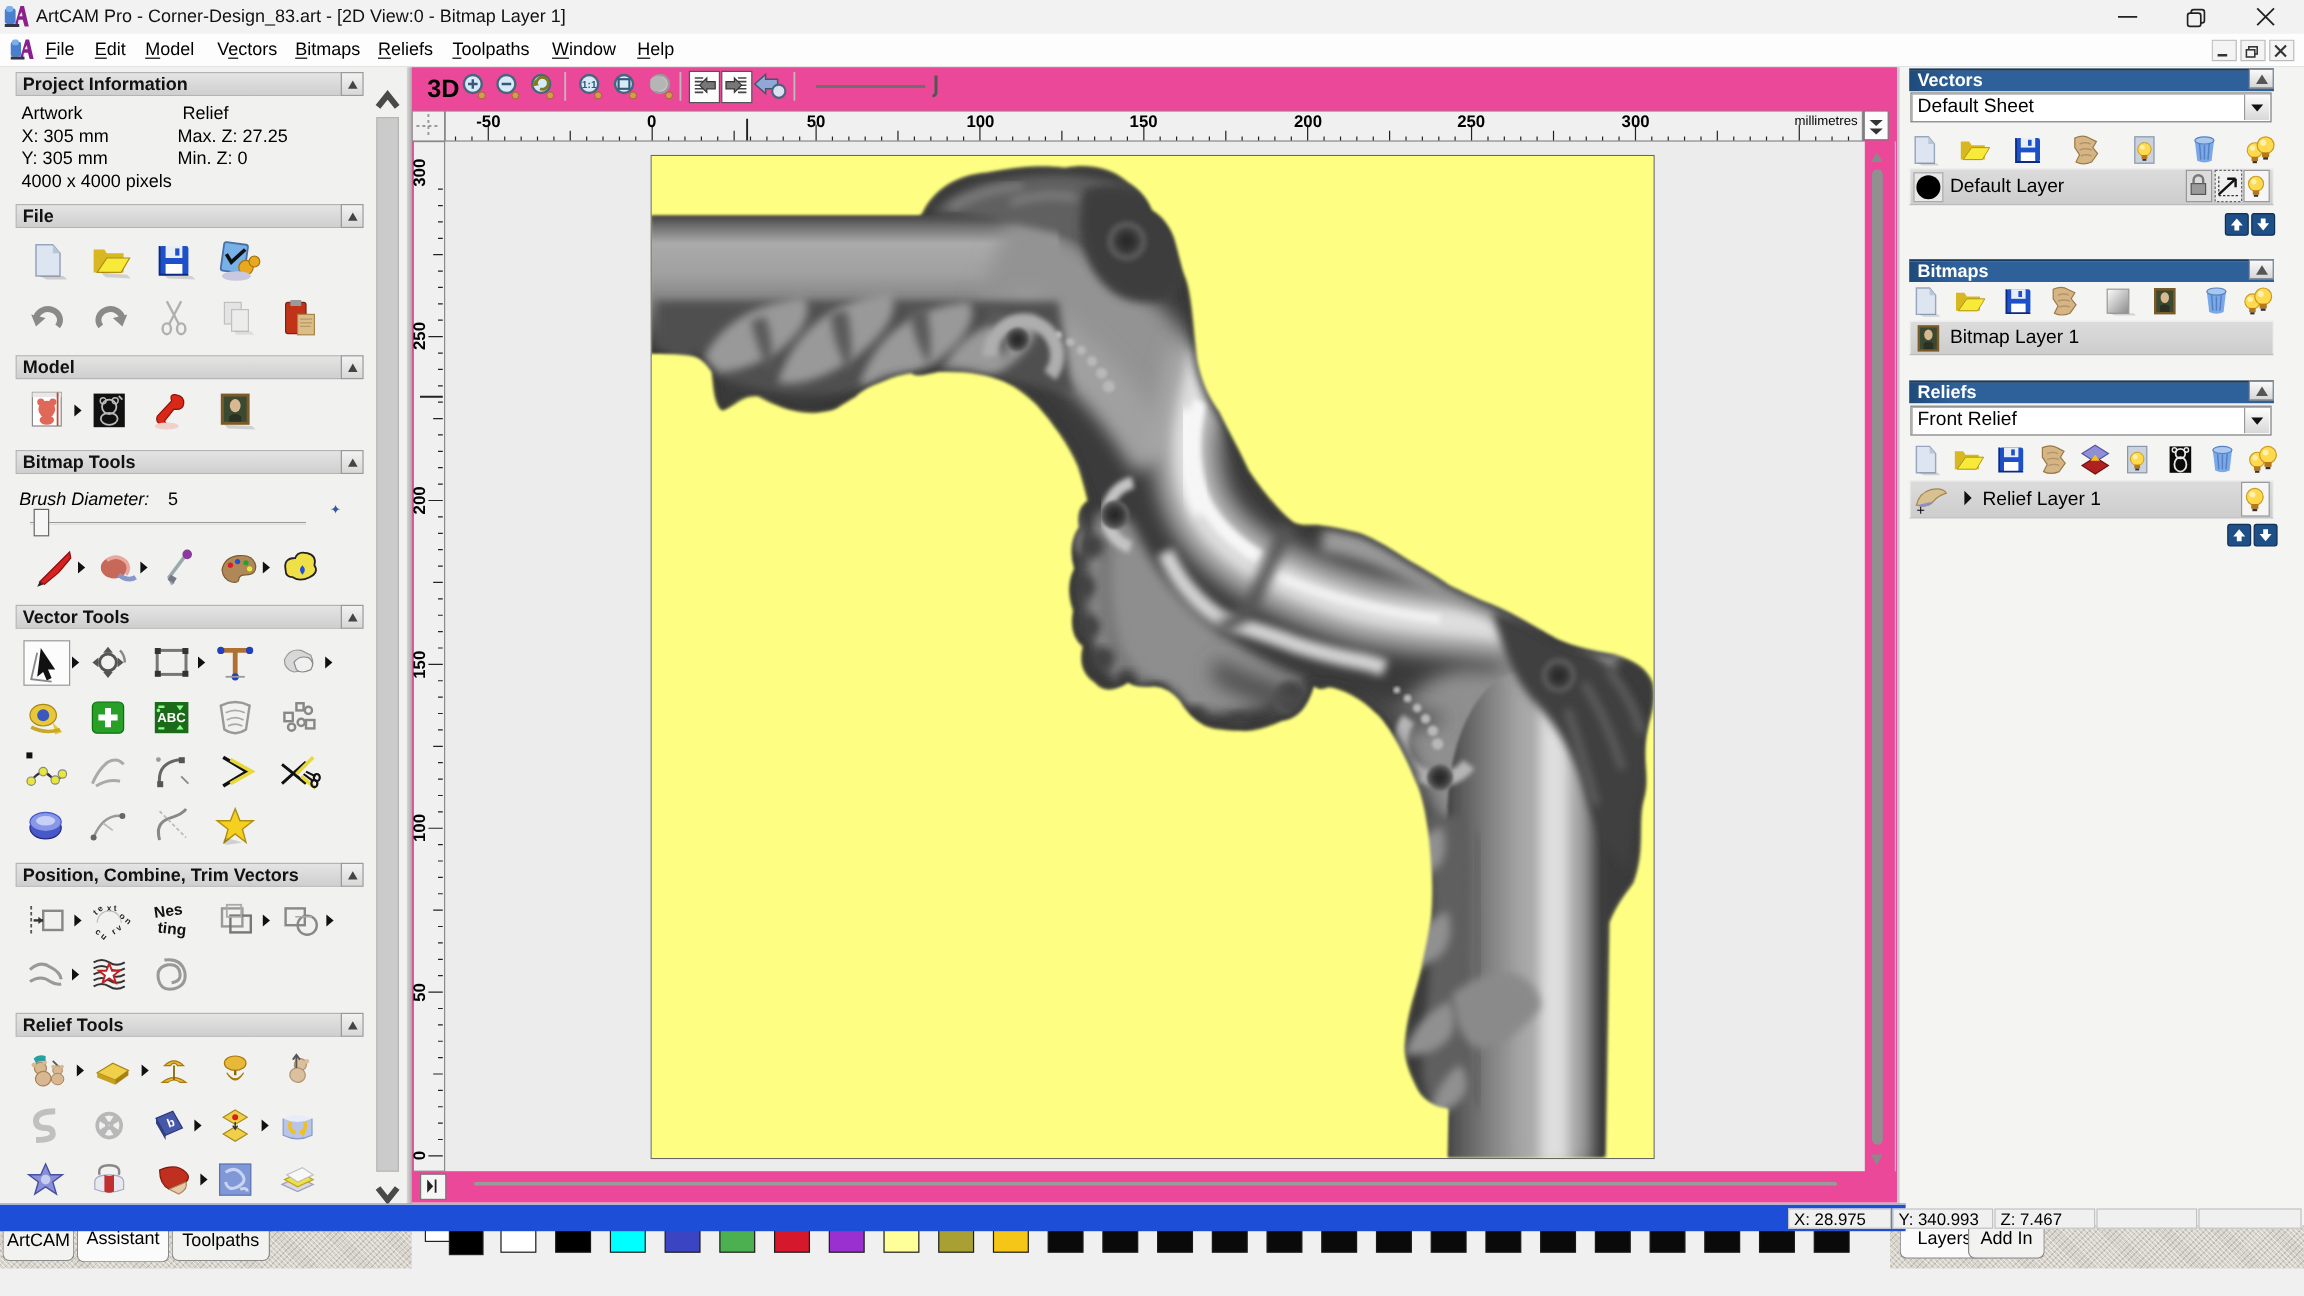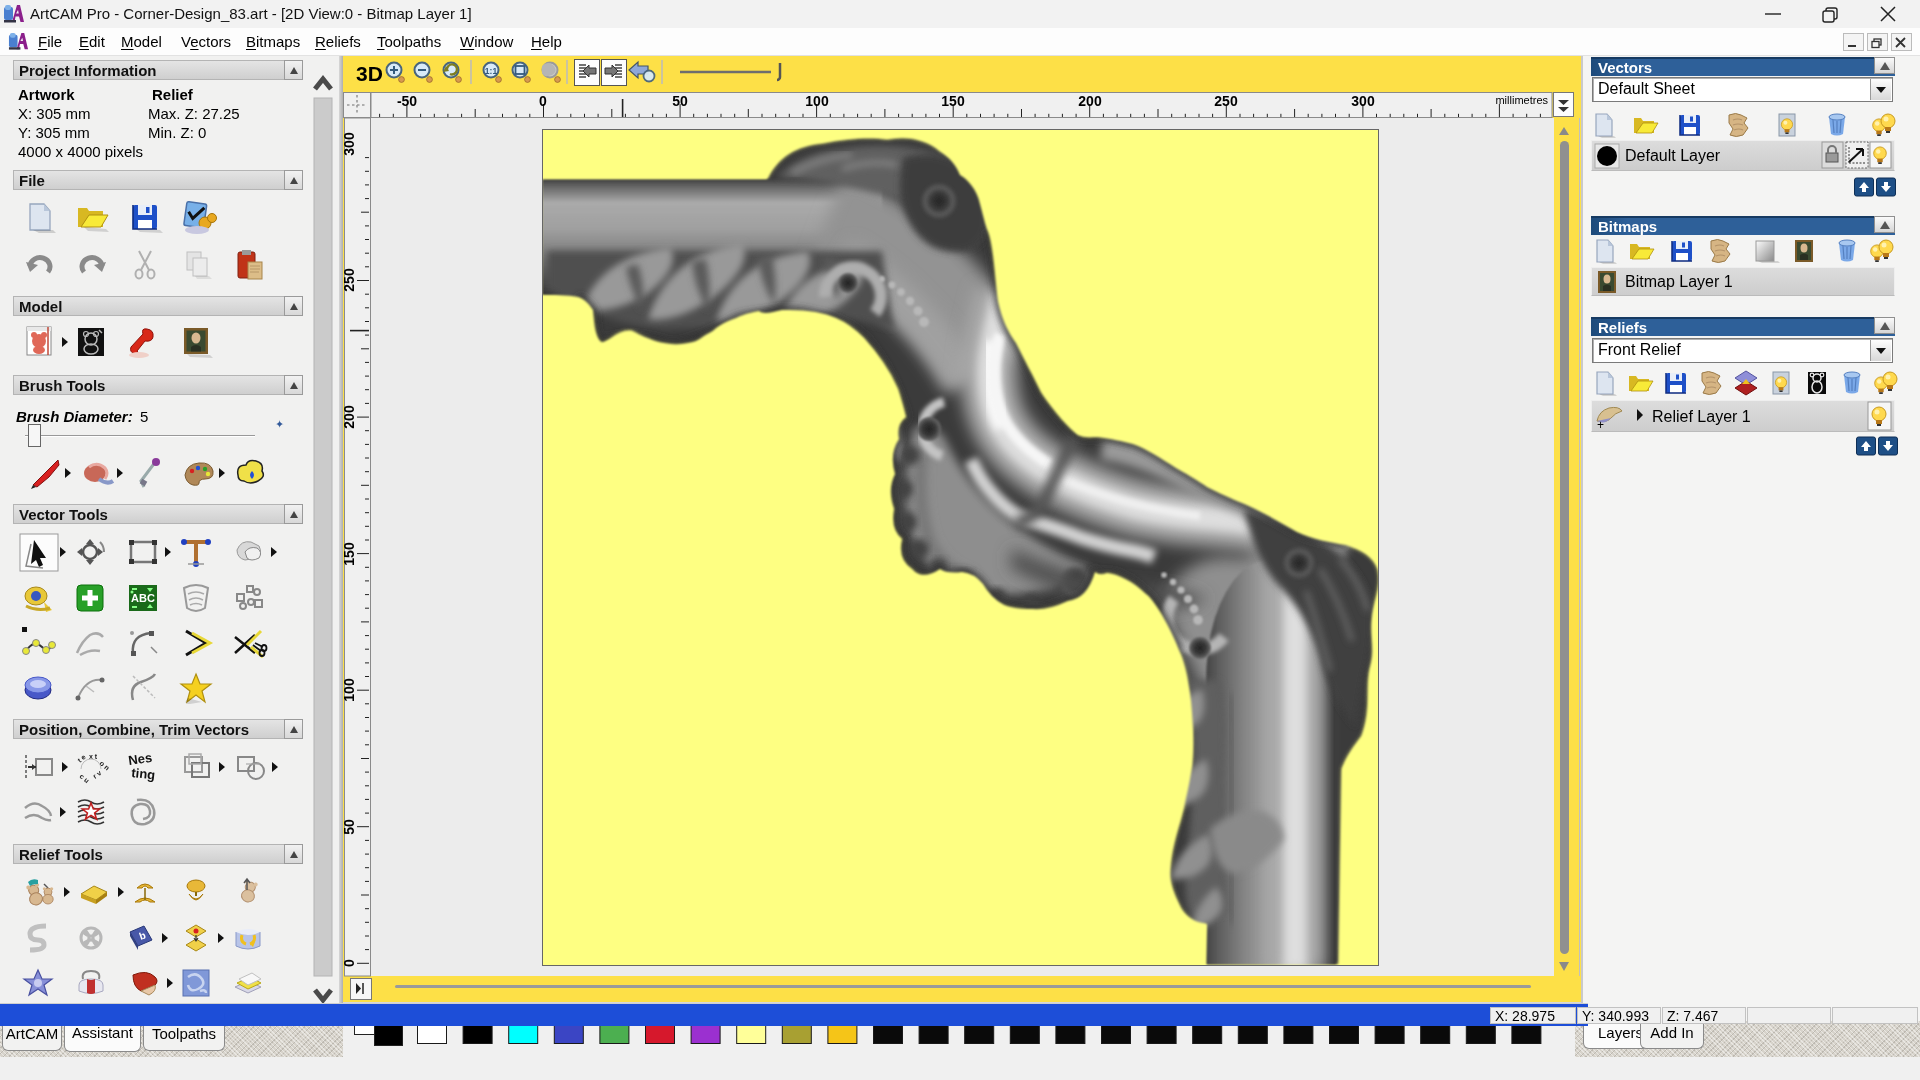--- a/index.html
+++ b/index.html
@@ -6,23 +6,23 @@
 .abs{position:absolute}
 #titlebar{left:0;top:0;width:1920px;height:28px;background:#f2f2f2;color:#111;font-size:15px}
 #menubar{left:0;top:28px;width:1920px;height:28px;background:#fdfdfd;border-bottom:1px solid #e2e2e2;font-size:15px}
 .menuitem{position:absolute;top:5px;color:#000}
 .mn{text-decoration:underline;text-underline-offset:2px}
 #leftpanel{left:0;top:56px;width:343px;height:965px;background:#f1f1f0}
 .hdr{position:absolute;left:13px;width:272px;height:20px;background:linear-gradient(#e4e4e4,#cfcfcf);border:1px solid #b4b4b4;font-weight:bold;font-size:15px;color:#111;padding-left:5px;line-height:19px}
 .hbtn{position:absolute;left:284px;width:19px;height:20px;background:linear-gradient(#f2f2f2,#d8d8d8);border:1px solid #9a9a9a;text-align:center}
 .hbtn:after{content:"";position:absolute;left:4.5px;top:6px;border-left:4px solid transparent;border-right:4px solid transparent;border-bottom:7px solid #444}
 .ptxt{position:absolute;font-size:15px;color:#000}
-.b{font-weight:bold}
+.b{font-weight:normal}
 #vdiv{left:339px;top:56px;width:4px;height:966px;background:linear-gradient(90deg,#d8d8d8,#aeaeae)}
-#viewarea{left:343px;top:56px;width:1238px;height:966px;background:#fde047}
+#viewarea{left:343px;top:56px;width:1238px;height:966px;background:#ec4899}
 #rightpanel{left:1581px;top:56px;width:339px;height:966px;background:#f4f4f3;border-left:2px solid #c9c9c9}
 #statusbar{left:0;top:1003px;width:1588px;height:23px;background:#1d4ed8;border-top:1px solid #cfcfcf;font-size:14px}
 .sfield{position:absolute;top:3px;height:17px;border:1px solid #c2c2c2;background:#f0f0f0;font-size:14px;padding:0 4px;line-height:16px;color:#000}
 .texture{background-color:#d7d3cb;background-image:repeating-linear-gradient(45deg,rgba(255,255,255,.45) 0 1px,transparent 1px 3px),repeating-linear-gradient(-45deg,rgba(110,105,95,.25) 0 1px,transparent 1px 4px)}
 .tab{position:absolute;font-size:15px;color:#000;background:#f2f2f1;border:1px solid #8a8a8a;border-top:none;border-radius:0 0 6px 6px;text-align:center;line-height:26px}
 .bluehdr{position:absolute;left:8px;width:304px;height:19px;background:linear-gradient(90deg,#1d4a7a,#2e6099 12%,#2e6099);border-top:2px solid #163a62;color:#fff;font-weight:bold;font-size:15px;padding-left:7px;line-height:17px}
 .bluebtn{position:absolute;left:291px;width:21px;height:17px;background:linear-gradient(#fafafa,#d5d5d5);border:1px solid #8f8f8f;}
 .bluebtn:after{content:"";position:absolute;left:5px;top:4px;border-left:5px solid transparent;border-right:5px solid transparent;border-bottom:8px solid #555}
 .combo{position:absolute;left:9px;width:301px;height:25px;background:#fff;border:1px solid #7a7a7a;box-shadow:inset 1px 1px 0 #b0b0b0;font-size:16px;color:#000;padding:2px 0 16px 5px}
 .combobtn{position:absolute;right:1px;top:1px;width:21px;height:21px;background:linear-gradient(#fdfdfd,#d8d8d8);border-left:1px solid #999}
@@ -85,21 +85,21 @@
  <div class="ptxt" style="left:18px;top:49px">X: 305 mm</div>
  <div class="ptxt" style="left:148px;top:49px">Max. Z: 27.25</div>
  <div class="ptxt" style="left:18px;top:68px">Y: 305 mm</div>
  <div class="ptxt" style="left:148px;top:68px">Min. Z: 0</div>
  <div class="ptxt" style="left:18px;top:87px">4000 x 4000 pixels</div>
 
  <div class="hdr" style="top:114px">File</div>
     <div class="hbtn" style="top:114px"></div>
  <div class="hdr" style="top:240px">Model</div>
     <div class="hbtn" style="top:240px"></div>
- <div class="hdr" style="top:319px">Brush Tools</div>
+ <div class="hdr" style="top:319px">Bitmap Tools</div>
     <div class="hbtn" style="top:319px"></div>
  <div class="ptxt b" style="left:16px;top:352px;font-style:italic">Brush Diameter:</div>
  <div class="ptxt" style="left:140px;top:352px">5</div>
  <div class="ptxt" style="left:275px;top:362px;color:#335a9a;font-size:11px">✦</div>
  <div class="abs" style="left:25px;top:379px;width:230px;height:2px;background:#999;border-bottom:1px solid #fff"></div>
  <div class="abs" style="left:28px;top:368px;width:13px;height:23px;background:#f6f6f6;border:1px solid #666"></div>
  <div class="hdr" style="top:448px">Vector Tools</div>
     <div class="hbtn" style="top:448px"></div>
  <div class="hdr" style="top:663px">Position, Combine, Trim Vectors</div>
     <div class="hbtn" style="top:663px"></div>

